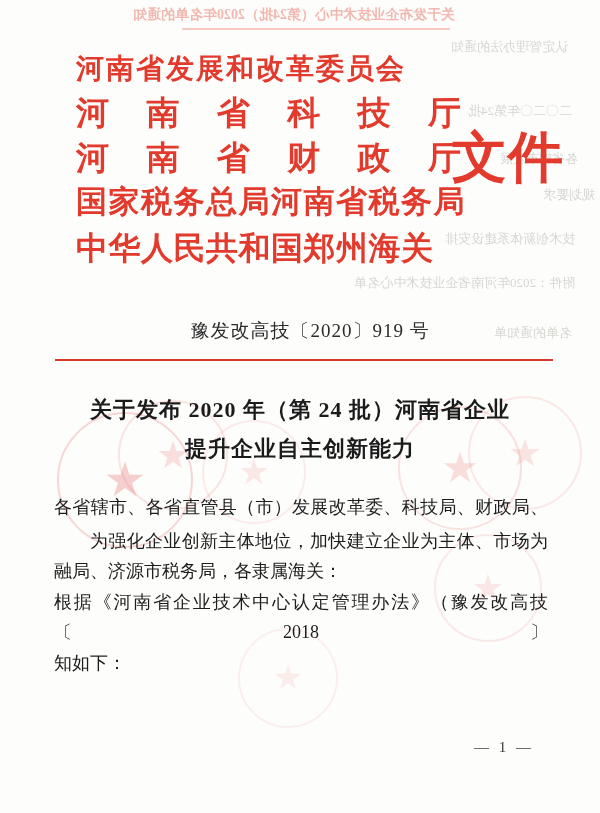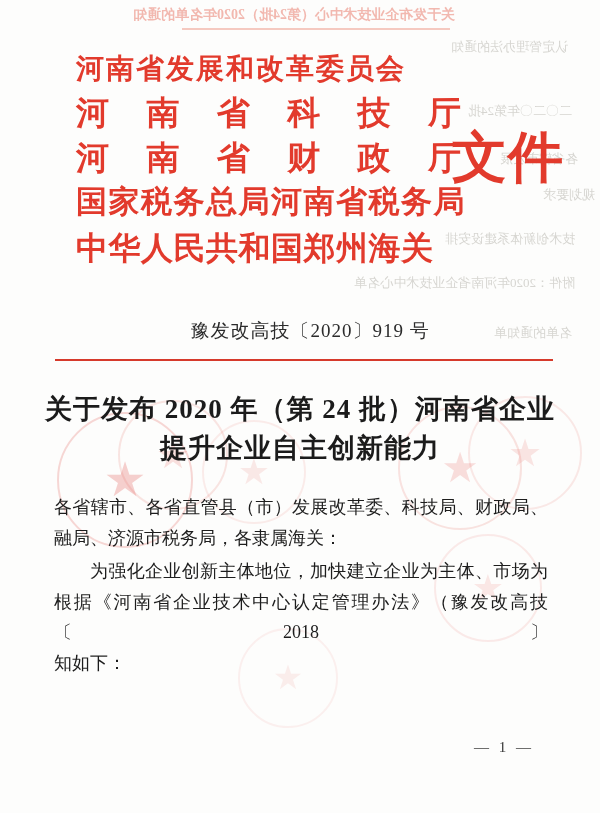--- a/index.html
+++ b/index.html
@@ -24,21 +24,21 @@
   }
   
   .doc-number{
     position:absolute;top:318px;left:0;width:100%;
     text-align:center;font-size:19px;letter-spacing:1px;color:#2b2b2b;
     transform:translateX(10px);
   }
   .red-rule{position:absolute;top:359px;left:55px;width:498px;height:2px;background:#d63a2b;}
   
   .title{position:absolute;top:390px;left:0;width:100%;text-align:center;
-    color:#1b1b1b;font-weight:bold;font-size:27px;line-height:39px;letter-spacing:1px;}
+    color:#1b1b1b;font-weight:bold;font-size:22px;line-height:39px;letter-spacing:1px;}
   
   .body-text{position:absolute;left:54px;top:492px;width:494px;
     color:#1d1d1d;font-size:18px;line-height:30.5px;}
   .bline{width:100%;}
   .just{text-align:justify;text-align-last:justify;}
   .indent{text-indent:2em;}
   .para-start{margin-top:3px;}
   
   .page-number{position:absolute;top:739px;right:66px;font-size:15px;color:#3a3a3a;letter-spacing:3px;}
   
@@ -117,21 +117,21 @@
   <div class="doc-number">豫发改高技〔2020〕919 号</div>
   <div class="red-rule"></div>
 
   <div class="title">
     <div>关于发布 2020 年（第 24 批）河南省企业</div>
     <div>提升企业自主创新能力</div>
   </div>
 
   <div class="body-text">
     <div class="bline just">各省辖市、各省直管县（市）发展改革委、科技局、财政局、</div>
+    <div class="bline just indent para-start">为强化企业创新主体地位，加快建立企业为主体、市场为</div>
     <div class="bline">融局、济源市税务局，各隶属海关：</div>
-    <div class="bline just indent para-start">为强化企业创新主体地位，加快建立企业为主体、市场为</div>
     <div class="bline just">根据《河南省企业技术中心认定管理办法》（豫发改高技〔2018〕</div>
     <div class="bline">知如下：</div>
   </div>
 
   <div class="page-number">— 1 —</div>
 
 </div>
 
 </body></html>

